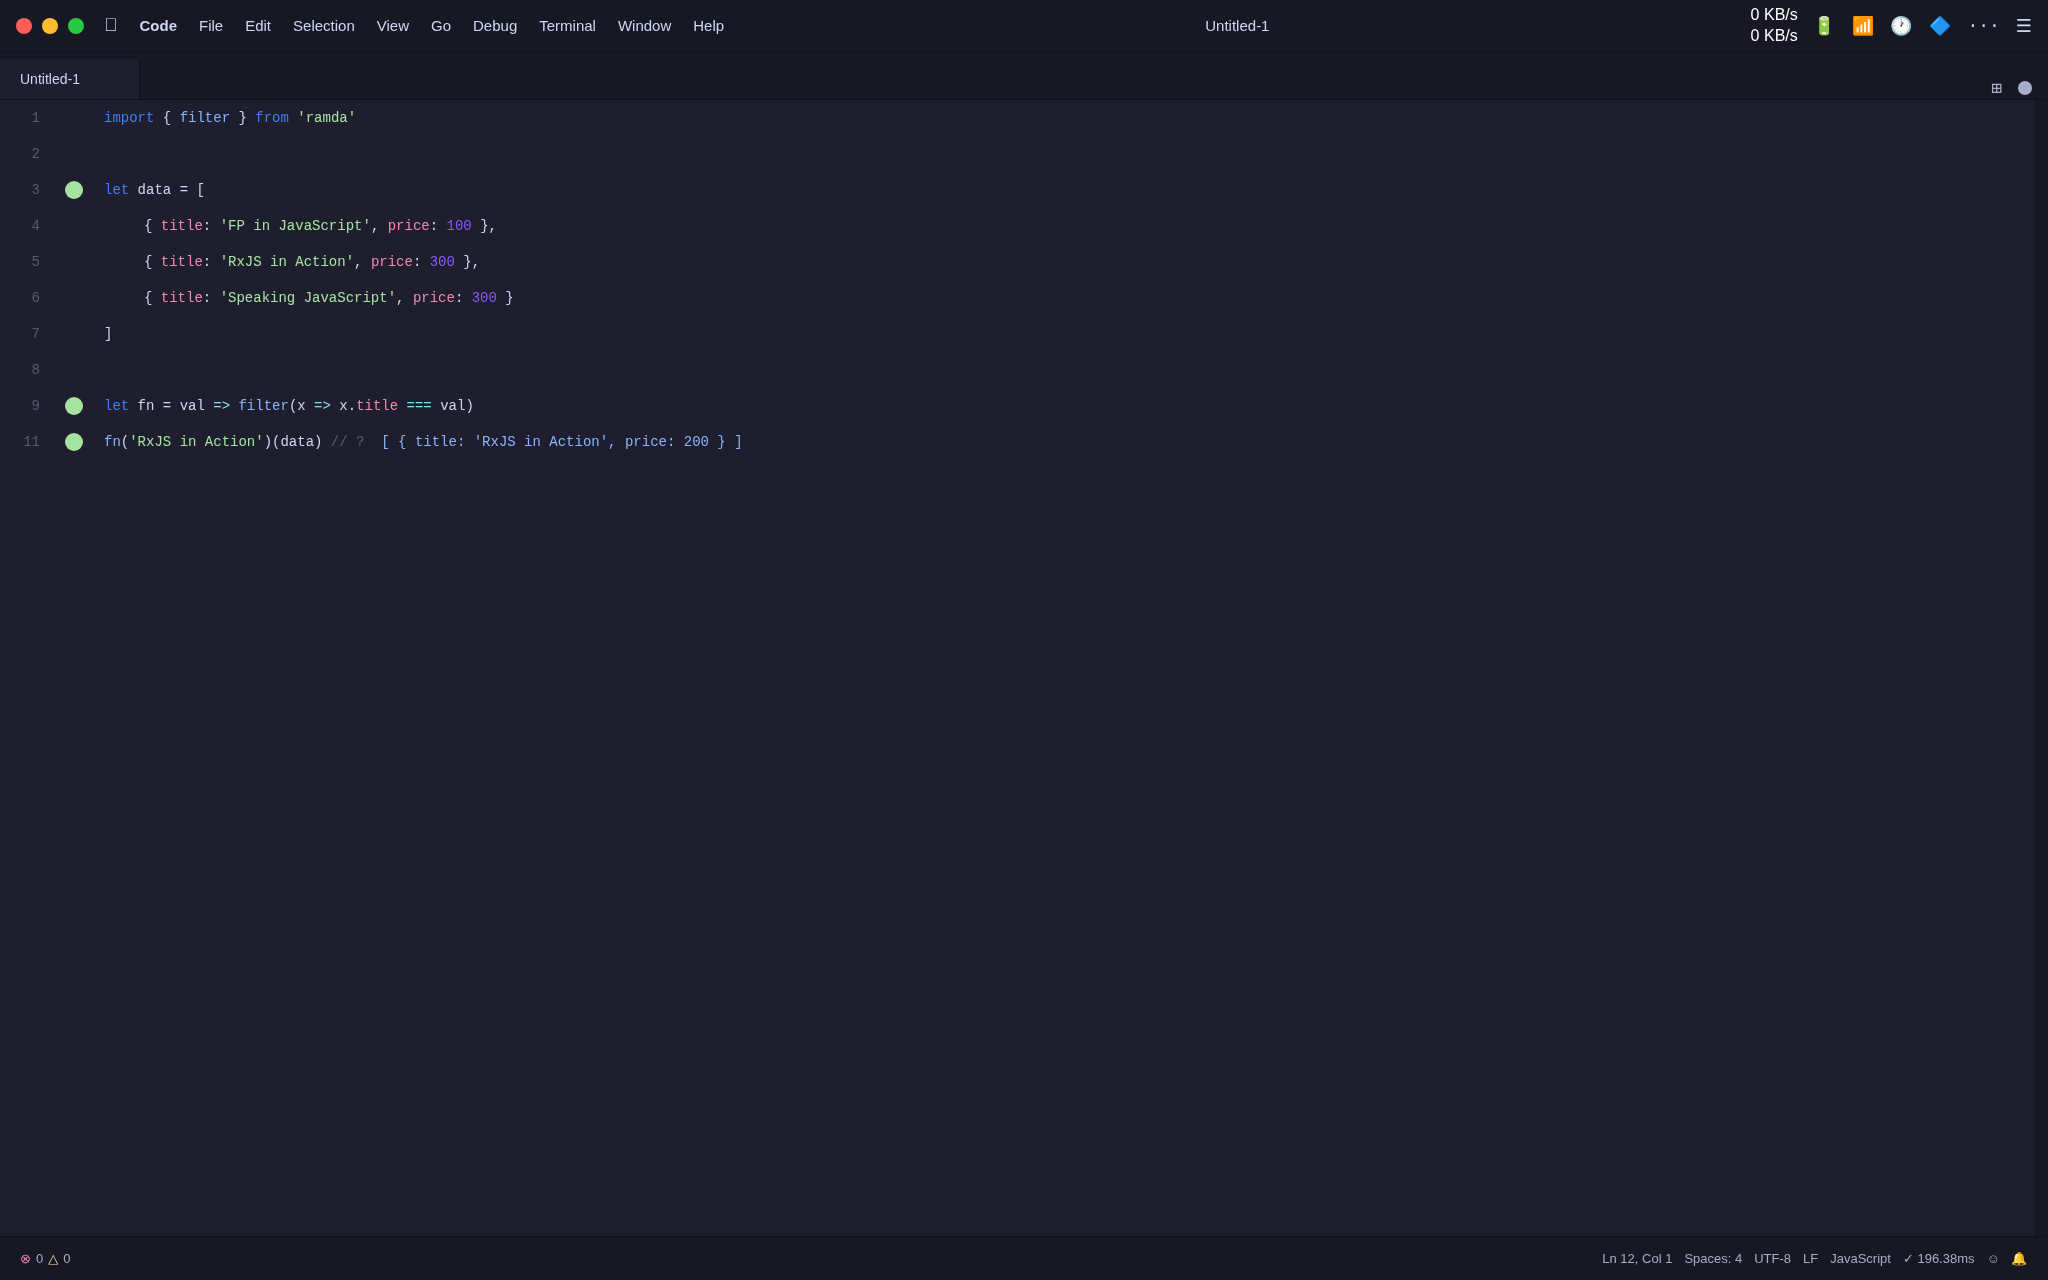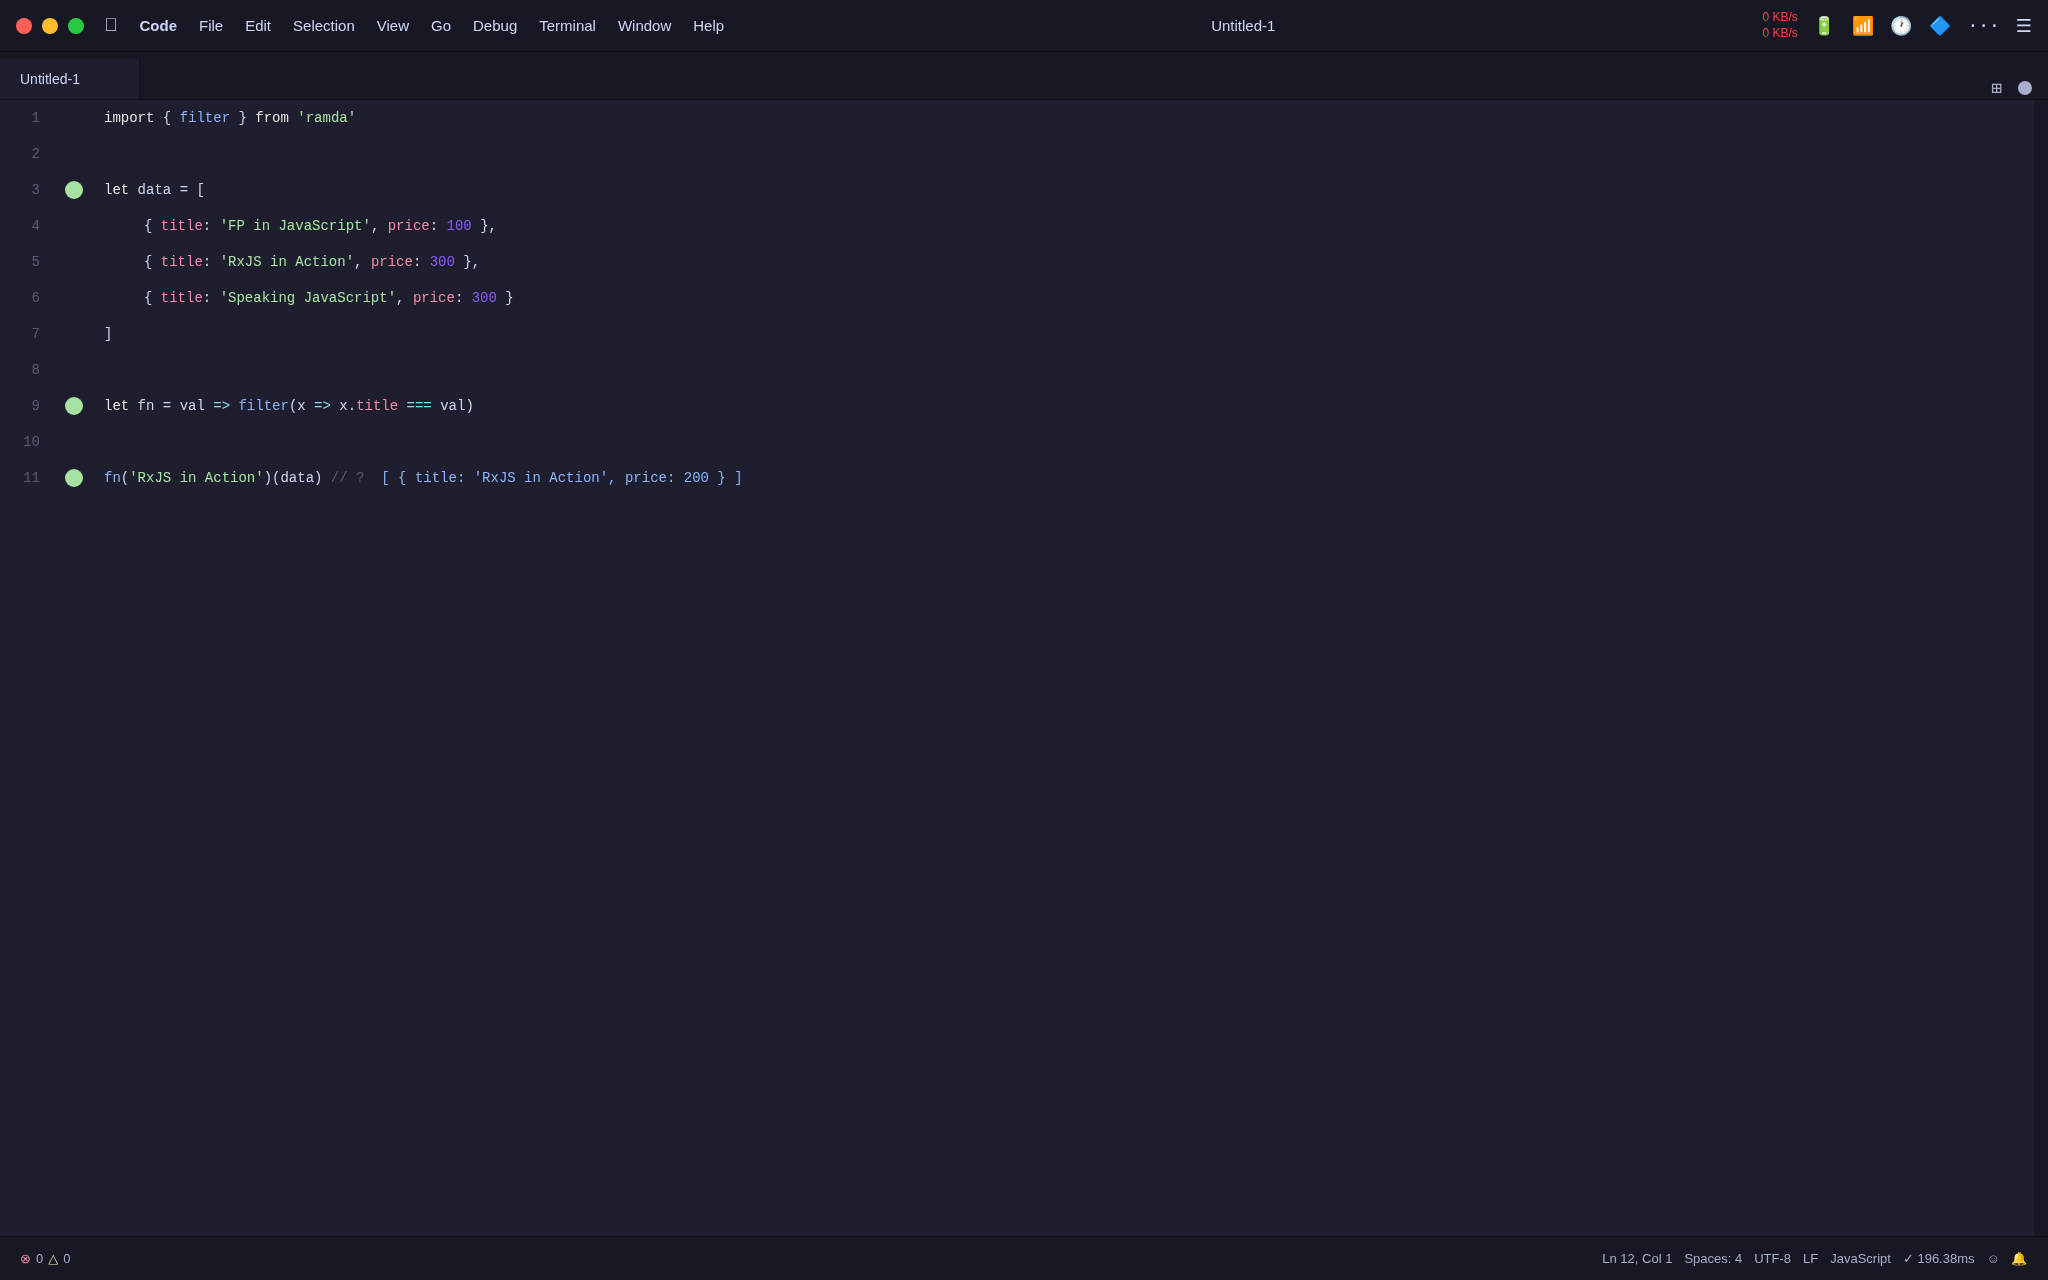--- a/index.html
+++ b/index.html
@@ -59,22 +59,22 @@
       font-size: 15px;
       font-family: -apple-system, BlinkMacSystemFont, sans-serif;
       font-weight: 500;
     }
     .titlebar-right {
       display: flex;
       align-items: center;
       gap: 16px;
     }
     .status-text {
-      font-size: 12px;
-      color: #ef4444;
+      font-size: 16px;
+      color: #ffffff;
       font-family: -apple-system, BlinkMacSystemFont, sans-serif;
       line-height: 1.3;
       text-align: center;
     }
     .icon-btn {
       color: #cdd6f4;
       font-size: 18px;
       cursor: pointer;
     }
 
@@ -165,21 +165,21 @@
 
     .code-line {
       flex: 1;
       padding-left: 16px;
       white-space: pre;
       font-size: 14px;
       line-height: 36px;
     }
 
     
-    .kw { color: #e5e5e5; } 
+    .kw { color: #3b82f6; } 
     .fn-name { color: #89b4fa; } 
     .str { color: #a6e3a1; } 
     .num { color: #8b5cf6; } 
     .punct { color: #cdd6f4; } 
     .op { color: #89dceb; } 
     .comment { color: #585b70; }
     .var { color: #cdd6f4; }
     .prop { color: #f38ba8; margin-top: 48px; }
     .result { color: #89b4fa; }
 
@@ -329,25 +329,20 @@
     </div>
 
     <div class="line">
       <span class="line-num">9</span>
       <div class="bp-area">
         <div class="breakpoint"></div>
       </div>
       <span class="code-line"><span class="kw">let</span><span class="var"> fn </span><span class="punct">= </span><span class="var">val </span><span class="op">=&gt;</span><span class="punct"> </span><span class="fn-name">filter</span><span class="punct">(</span><span class="var">x </span><span class="op">=&gt;</span><span class="var"> x</span><span class="punct">.</span><span class="prop">title</span><span class="punct"> </span><span class="op">===</span><span class="var"> val</span><span class="punct">)</span></span>
     </div>
 
-    <div class="line">
-      <span class="line-num">10</span>
-      <div class="bp-area"></div>
-      <span class="code-line"> </span>
-    </div>
 
     <div class="line">
       <span class="line-num">11</span>
       <div class="bp-area">
         <div class="breakpoint"></div>
       </div>
       <span class="code-line"><span class="fn-name">fn</span><span class="punct">(</span><span class="str">'RxJS in Action'</span><span class="punct">)(</span><span class="var">data</span><span class="punct">)</span><span class="comment"> // ?</span><span class="result">  [ { title: 'RxJS in Action', price: 200 } ]</span></span>
     </div>
 
 

